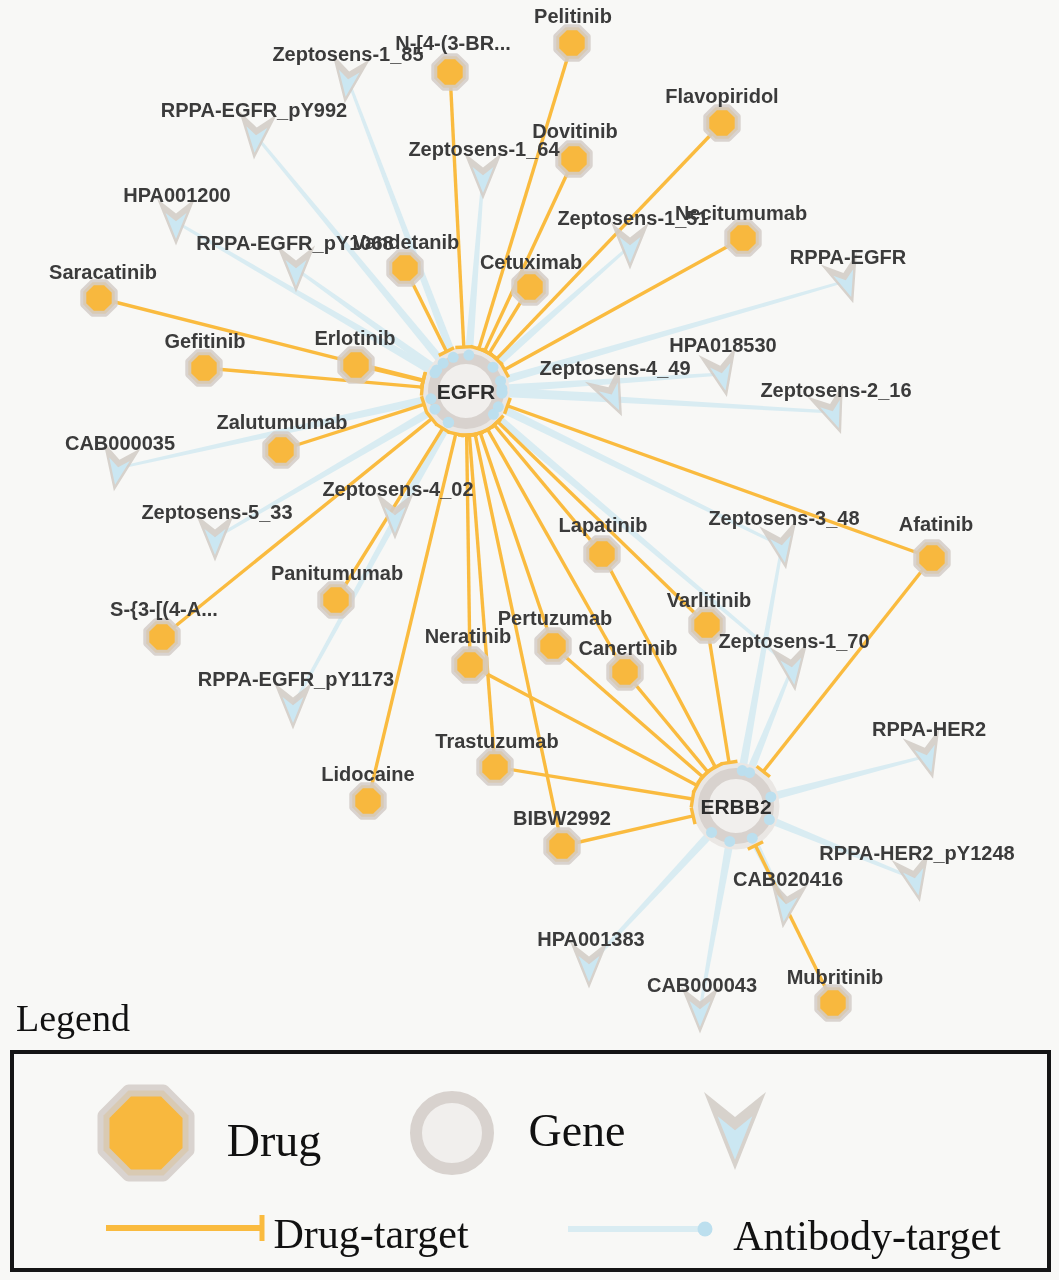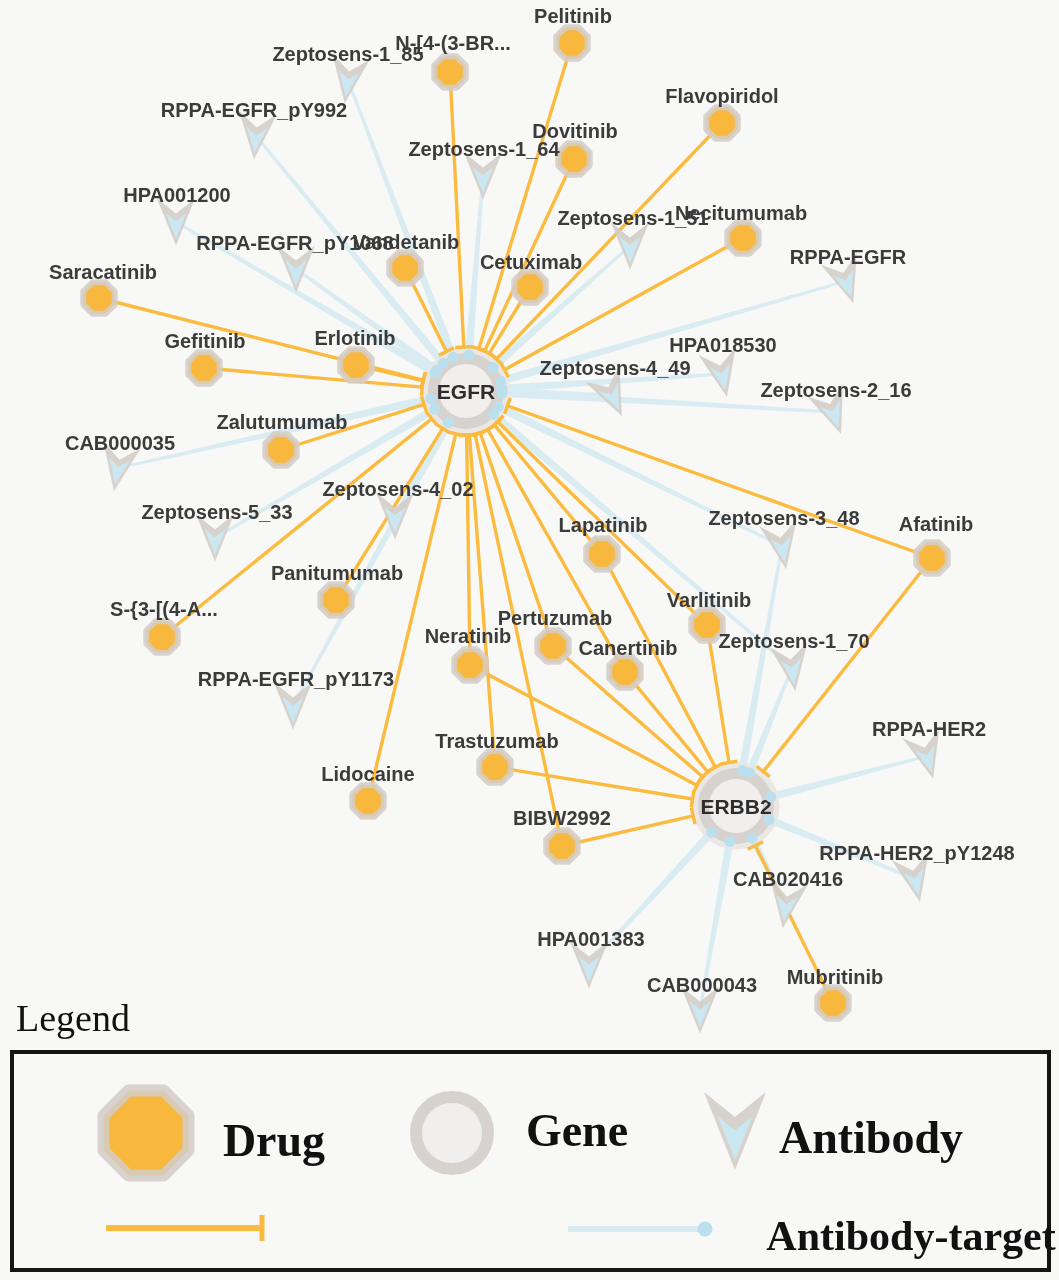--- a/index.html
+++ b/index.html
@@ -11,21 +11,21 @@
   body{width:1059px;height:1280px;overflow:hidden;background:var(--bg);
        font-family:"Liberation Sans",sans-serif;position:relative;}
   .stage{position:absolute;left:0;top:0;width:1059px;height:1280px;background:var(--bg);}
   #graph{position:absolute;left:0;top:0;}
   .legend-title{position:absolute;left:16px;top:996px;font-family:"Liberation Serif",serif;
        font-weight:normal;font-size:38px;color:var(--legend-text);}
   .legend-box{position:absolute;left:10px;top:1050px;width:1033px;height:214px;
        border:4px solid var(--legend-border);background:var(--bg);}
   .legend-box .abs{position:absolute;}
   .lg-text{position:absolute;transform:translate(-50%,-50%);white-space:nowrap;
-       font-family:"Liberation Serif",serif;color:var(--legend-text);font-weight:bold;}
+       font-family:"Liberation Serif",serif;color:var(--legend-text);}
   .lg-item-text{font-size:46px;}
   .lg-rel-text{font-size:42px;}
   svg{display:block;}
 </style>
 </head>
 <body>
 
 <div class="stage">
 
   <svg id="graph" width="1059" height="1280" viewBox="0 0 1059 1280">
@@ -367,26 +367,26 @@
 
     <svg class="abs" style="left:388px;top:29px" width="100" height="100" viewBox="-50 -50 100 100">
       <circle cx="0" cy="0" r="36" fill="var(--gene-fill)" stroke="var(--gene-ring)" stroke-width="12"></circle>
     </svg>
     <span class="lg-text lg-item-text" style="left:563px;top:76px">Gene</span>
 
     <svg class="abs" style="left:676px;top:22px" width="90" height="110" viewBox="-45 -55 90 110">
       <path d="M-31,-39 L0,39 L31,-39 L0,-14 Z" fill="var(--node-border)" fill-opacity="0.9"></path>
       <path d="M-31,-39 L0,39 L31,-39 L0,-14 Z" transform="translate(0,7) scale(0.56)" fill="var(--ab-fill)"></path>
     </svg>
-    <span class="lg-text lg-item-text" style="left:857px;top:83px">Antibody</span>
 
     <svg class="abs" style="left:88px;top:154px" width="180" height="40" viewBox="0 0 180 40">
       <line x1="4" y1="20" x2="160" y2="20" stroke="var(--drug-edge)" stroke-width="6"></line>
       <line x1="160" y1="7" x2="160" y2="33" stroke="var(--drug-edge)" stroke-width="5"></line>
     </svg>
+    <span class="lg-text lg-rel-text" style="left:357px;top:180px">Drug-target</span>
 
     <svg class="abs" style="left:550px;top:155px" width="170" height="40" viewBox="0 0 170 40">
       <line x1="4" y1="20" x2="138" y2="20" stroke="var(--ab-edge)" stroke-width="6"></line>
       <circle cx="141" cy="20" r="7.5" fill="var(--dot)"></circle>
     </svg>
-    <span class="lg-text lg-rel-text" style="left:897px;top:182px">Antibody-target</span>
+    <span class="lg-text lg-rel-text" style="left:853px;top:182px">Antibody-target</span>
   </div>
 </div>
 
 </body></html>

